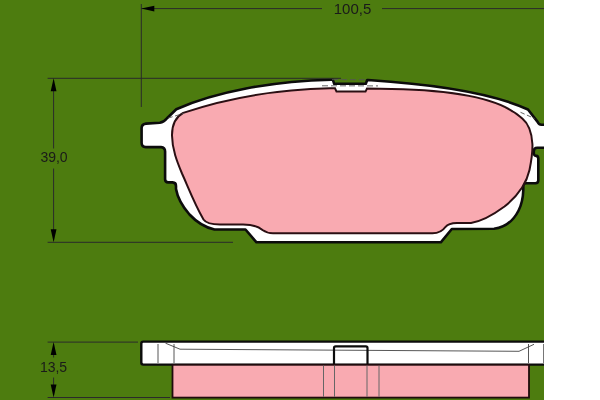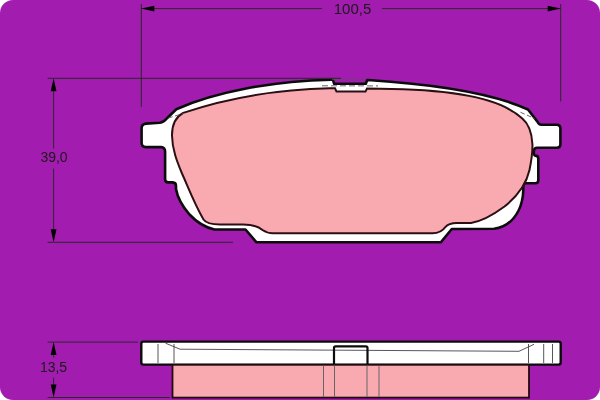--- a/index.html
+++ b/index.html
@@ -1,16 +1,16 @@
 <!DOCTYPE html>
 <html><head>
 <meta charset="utf-8">
 <style>
   html,body{margin:0;padding:0;background:#ffffff;}
-  .wrap{width:600px;height:400px;position:relative;overflow:hidden;background:#a21caf;border-radius:13px;}
+  .wrap{width:544px;height:400px;position:relative;overflow:hidden;background:#4d7c0f;}
   svg{display:block;}
   text{font-family:"Liberation Sans", sans-serif; fill:#1a1a1a;}
 </style>
 </head>
 <body>
 
 <div class="wrap">
 <svg width="600" height="400" viewBox="0 0 600 400">
 
   <path d="M 146,123.6

